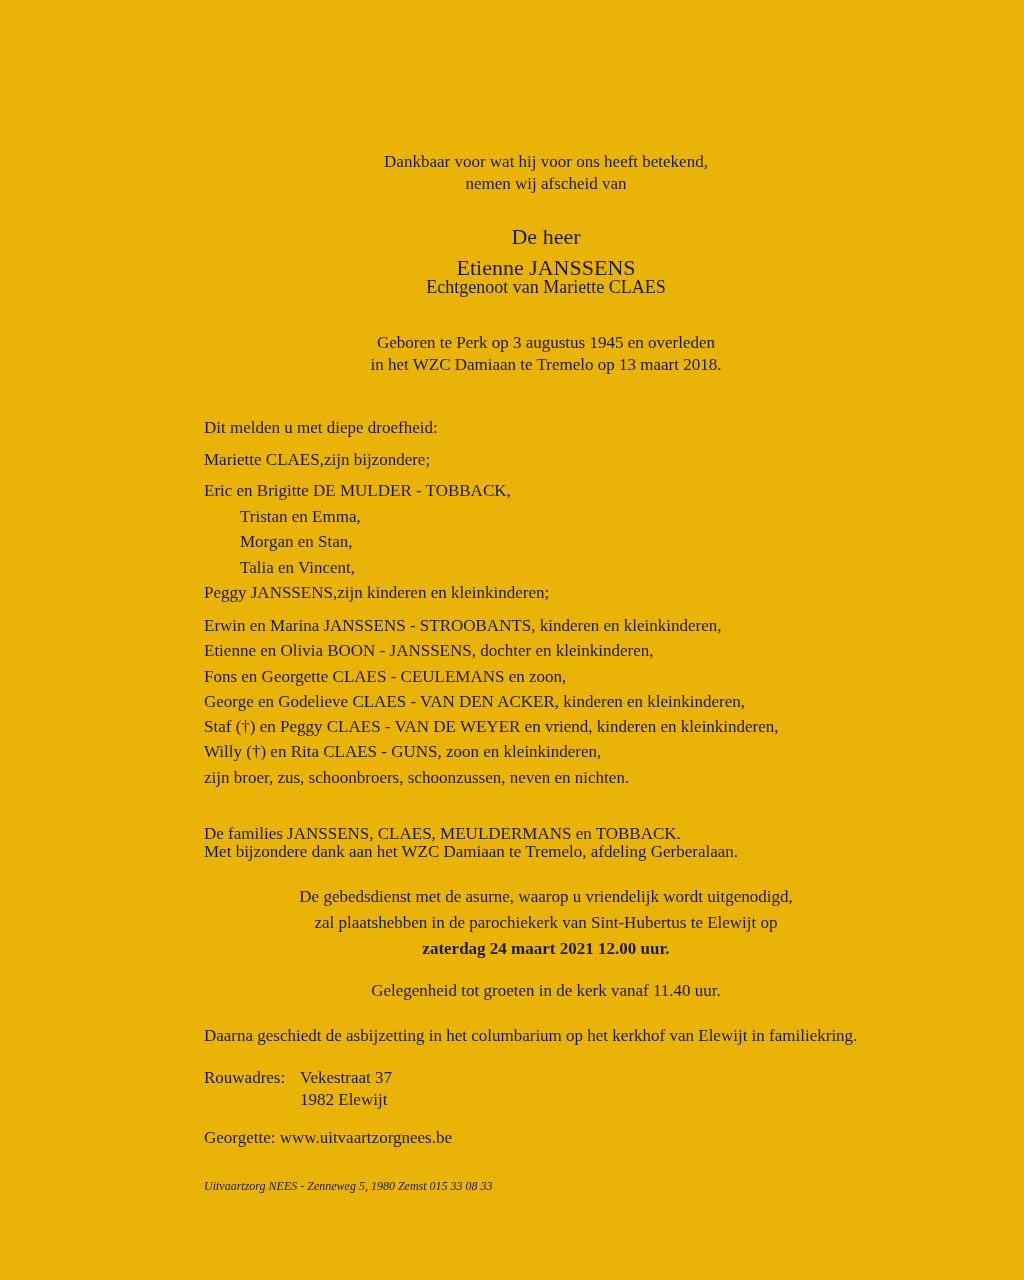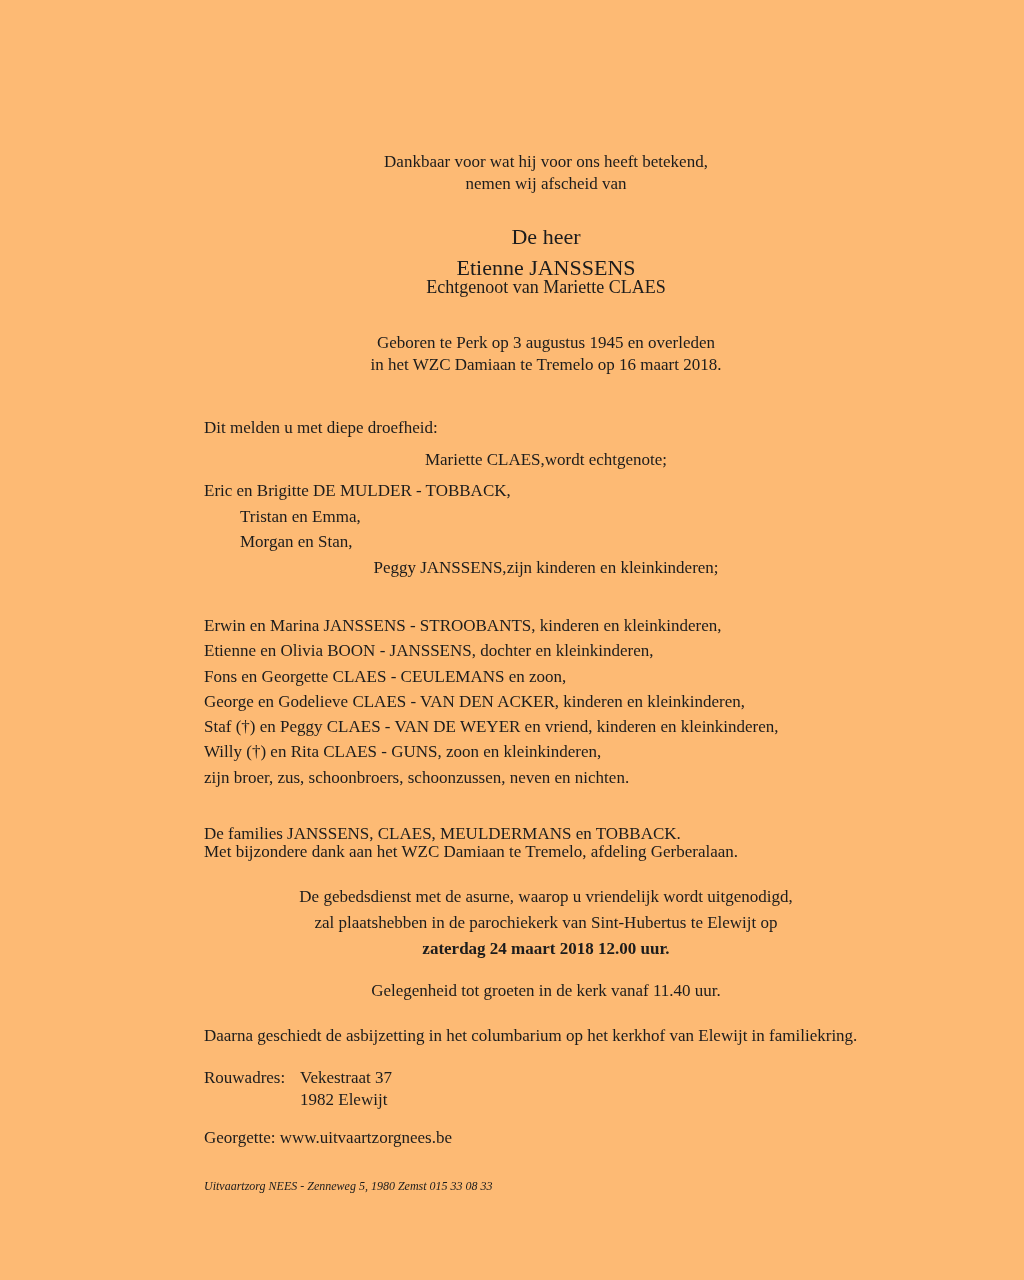--- a/index.html
+++ b/index.html
@@ -1,34 +1,34 @@
 <!DOCTYPE html>
 <html><head>
 <meta charset="utf-8">
 <style>
   html, body { margin: 0; padding: 0; background: #ffffff; }
   .sheet {
     position: relative;
     width: 1024px;
     height: 1280px;
-    background: #fdba74;
+    background: #eab308;
     font-family: "Liberation Serif", "DejaVu Serif", serif;
     color: #1c1c1c;
     font-size: 17px;
     overflow: hidden;
   }
   .block {
     position: absolute;
     left: 204px;
     width: 684px;
     line-height: 25px;
   }
   .center { text-align: center; }
   .right  { }
-  .row    { display: flex; justify-content: center; }
+  .row    { display: flex; justify-content: flex-start; }
   .indent { padding-left: 36px; }
   .intro        { top: 151px; line-height: 22px; }
   .title        { top: 221px; font-size: 22px; line-height: 31px; }
   .spouse-line  { top: 275px; font-size: 18px; line-height: 24px; }
   .life-dates   { top: 332px; line-height: 22px; }
   .announce     { top: 415px; }
   .spouse-row   { top: 447px; }
   .children     { top: 478px; line-height: 25.5px; }
   .siblings     { top: 613px; line-height: 25.3px; }
   .sib-relation { top: 765px; }
@@ -55,34 +55,35 @@
 
   <div class="block center title">
     <div>De heer</div>
     <div>Etienne JANSSENS</div>
   </div>
 
   <div class="block center spouse-line">Echtgenoot van Mariette CLAES</div>
 
   <div class="block center life-dates">
     <div>Geboren te Perk op 3 augustus 1945 en overleden</div>
-    <div>in het WZC Damiaan te Tremelo op 16 maart 2018.</div>
+    <div>in het WZC Damiaan te Tremelo op 13 maart 2018.</div>
   </div>
 
   <div class="block announce">Dit melden u met diepe droefheid:</div>
 
   <div class="block row spouse-row">
     <span>Mariette CLAES,</span>
-    <span>wordt echtgenote;</span>
+    <span>zijn bijzondere;</span>
   </div>
 
   <div class="block children">
     <div>Eric en Brigitte DE MULDER - TOBBACK,</div>
     <div class="indent">Tristan en Emma,</div>
     <div class="indent">Morgan en Stan,</div>
+    <div class="indent">Talia en Vincent,</div>
     <div class="row">
       <span>Peggy JANSSENS,</span>
       <span>zijn kinderen en kleinkinderen;</span>
     </div>
   </div>
 
   <div class="block siblings">
     <div>Erwin en Marina JANSSENS - STROOBANTS, kinderen en kleinkinderen,</div>
     <div>Etienne en Olivia BOON - JANSSENS, dochter en kleinkinderen,</div>
     <div>Fons en Georgette CLAES - CEULEMANS en zoon,</div>
@@ -93,21 +94,21 @@
 
   <div class="block right sib-relation">zijn broer, zus, schoonbroers, schoonzussen, neven en nichten.</div>
 
   <div class="block families">De families JANSSENS, CLAES, MEULDERMANS en TOBBACK.</div>
 
   <div class="block thanks">Met bijzondere dank aan het WZC Damiaan te Tremelo, afdeling Gerberalaan.</div>
 
   <div class="block center service">
     <div>De gebedsdienst met de asurne, waarop u vriendelijk wordt uitgenodigd,</div>
     <div>zal plaatshebben in de parochiekerk van Sint-Hubertus te Elewijt op</div>
-    <div class="bold">zaterdag 24 maart 2018 12.00 uur.</div>
+    <div class="bold">zaterdag 24 maart 2021 12.00 uur.</div>
   </div>
 
   <div class="block center greeting">Gelegenheid tot groeten in de kerk vanaf 11.40 uur.</div>
 
   <div class="block burial">Daarna geschiedt de asbijzetting in het columbarium op het kerkhof van Elewijt in familiekring.</div>
 
   <div class="block rouwadres">
     <div class="label">Rouwadres:</div>
     <div>
       <div>Vekestraat 37</div>

